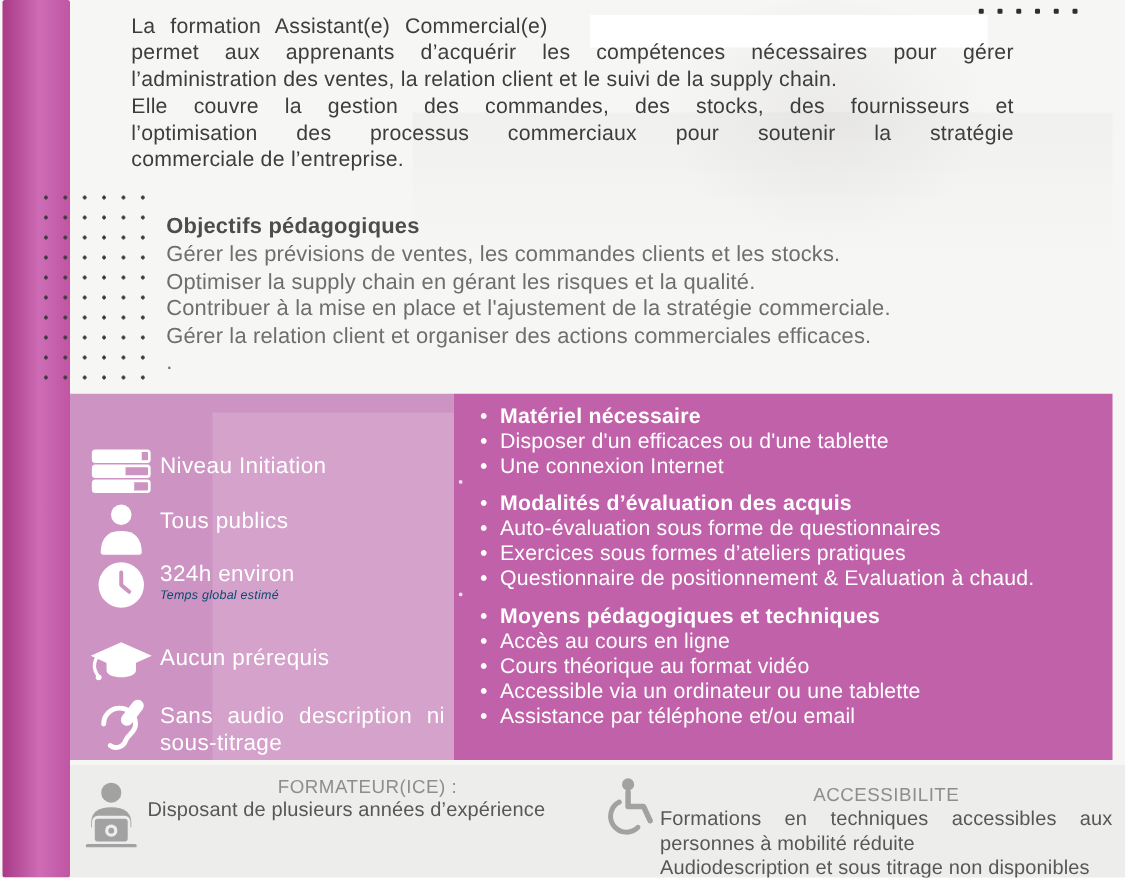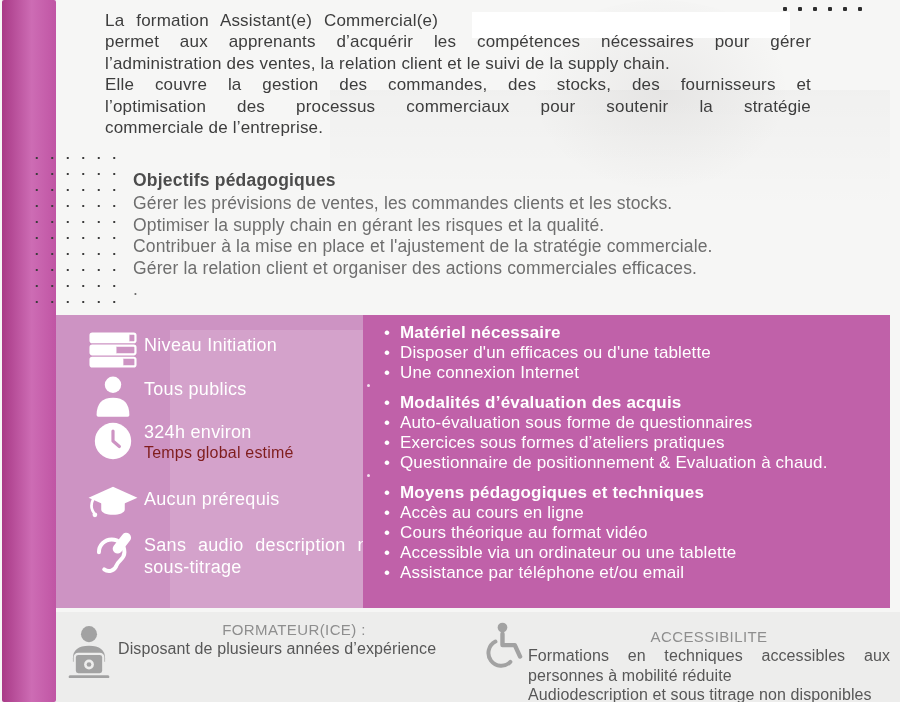--- a/index.html
+++ b/index.html
@@ -45,24 +45,24 @@
   .objectifs{position:absolute;left:133px;top:170px;width:648px;z-index:2;}
   .objectifs h2{font-size:17.5px;font-weight:bold;color:var(--heading-gray);letter-spacing:.2px;margin-bottom:2px;}
   .objectifs .line{font-size:17.5px;color:var(--text-gray);line-height:21.6px;letter-spacing:.15px;}
 
   
   .panel{position:absolute;left:56px;top:315px;width:834px;height:293px;display:flex;z-index:2;}
   .panel-left{position:relative;width:307px;height:100%;background:var(--panel-left-bg);}
   .panel-right{position:relative;width:527px;height:100%;background:var(--panel-right-bg);
     padding:8px 14px 0 20px;color:#fff;}
 
-  .prow{position:absolute;left:26px;display:flex;align-items:flex-start;}
+  .prow{position:absolute;left:10px;display:flex;align-items:flex-start;margin-top:27px;}
   .prow .ic{width:62px;display:flex;justify-content:center;flex:none;}
   .prow .lbl{color:#fff;font-size:18px;letter-spacing:.3px;line-height:22px;padding-top:3px;}
-  .prow .sub{color:#7f1d1d;font-size:16px;letter-spacing:.2px;margin-top:1px;}
+  .prow .sub{color:#0c4a6e;font-style:italic;font-size:10px;letter-spacing:.2px;margin-top:1px;}
   .row-1{top:16px;}.row-2{top:60px;}.row-3{top:106px;}.row-4{top:170px;}.row-5{top:216px;}
   .row-5 .lbl{width:228px;text-align:justify;}
 
   .group{position:relative;margin-top:10px;}
   .group:first-child{margin-top:0;}
   .sep-dot{position:absolute;left:-16px;top:-9px;width:3px;height:3px;border-radius:50%;
     background:rgba(255,255,255,.8);}
   .g-heading{position:relative;padding-left:17px;font-weight:bold;font-size:17px;line-height:20px;letter-spacing:.2px;}
   .g-heading::before{content:"•";position:absolute;left:1px;top:0;font-weight:normal;}
   .g-item{position:relative;padding-left:17px;font-size:17px;line-height:20px;letter-spacing:.15px;}

